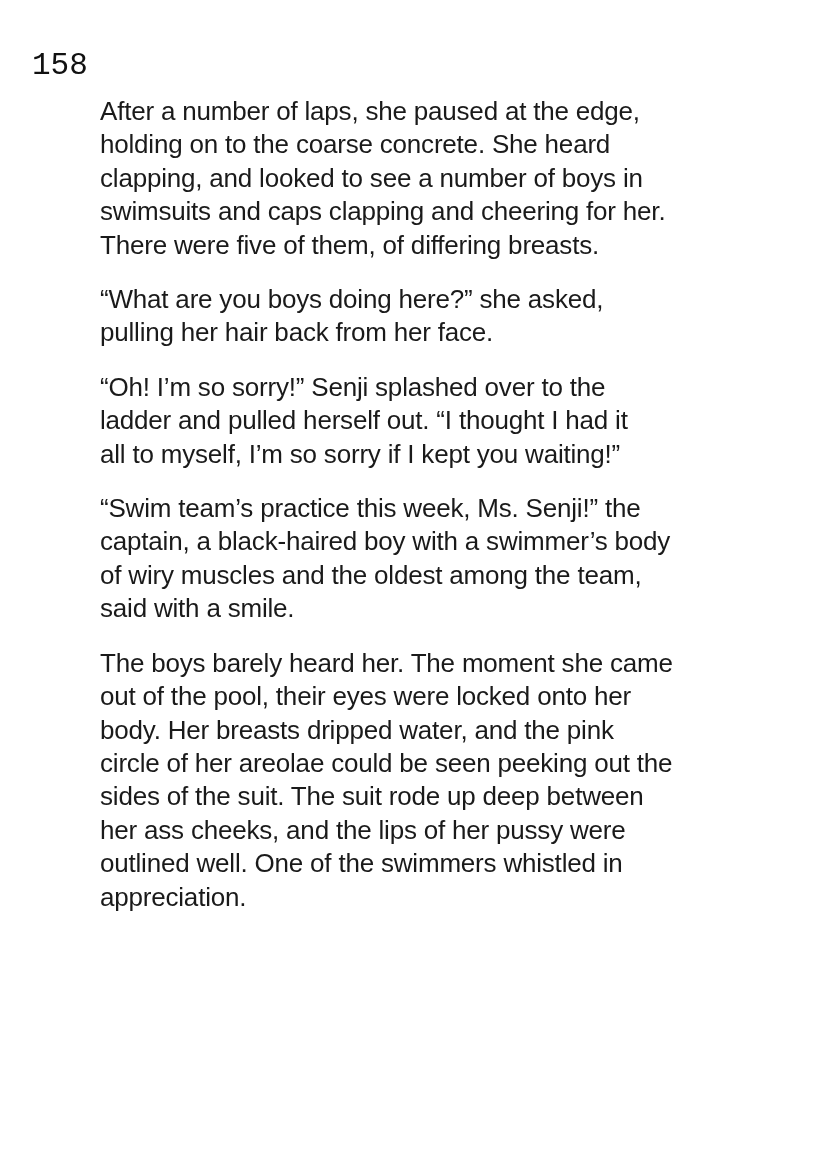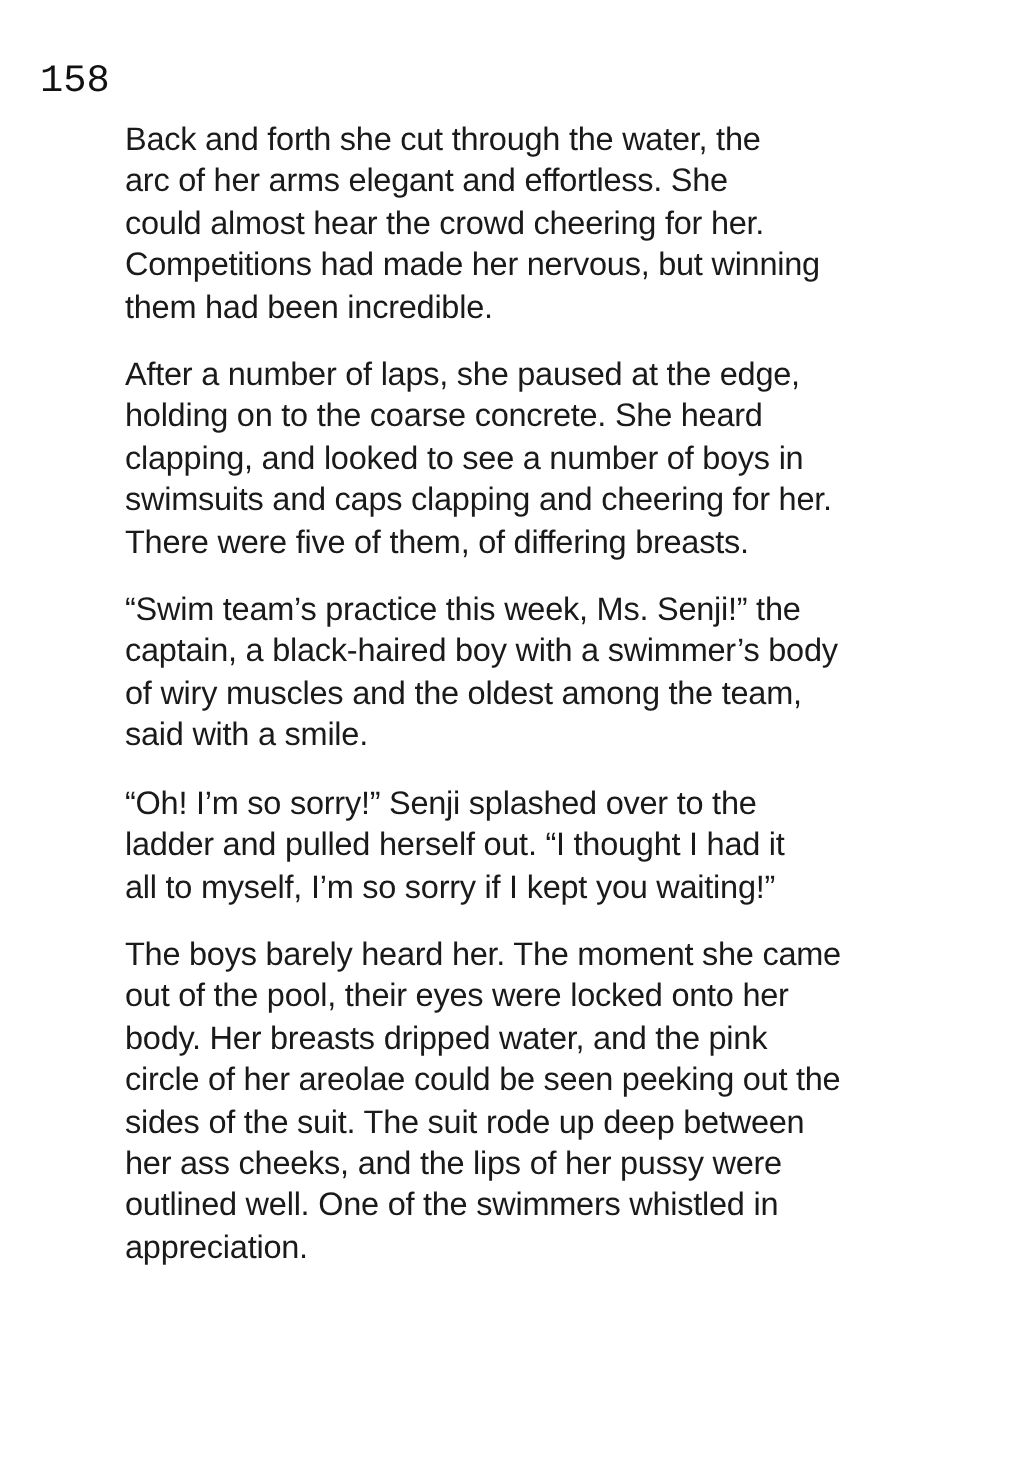--- a/index.html
+++ b/index.html
@@ -40,37 +40,34 @@
     letter-spacing: -0.2px;
     color: #1a1a1a;
   }
 </style>
 </head>
 <body>
 
 <div class="page">
   <div class="page-number">158</div>
   <div class="text-body" id="text-body">
-      <p class="para">Back and forth she cut through the water, the
-arc of her arms elegant and effortless. She
-could almost hear the crowd cheering for her.
-Competitions had made her nervous, but winning
-them had been incredible.</p>
       <p class="para">After a number of laps, she paused at the edge,
 holding on to the coarse concrete. She heard
 clapping, and looked to see a number of boys in
 swimsuits and caps clapping and cheering for her.
 There were five of them, of differing breasts.</p>
+      <p class="para">“What are you boys doing here?” she asked,
+pulling her hair back from her face.</p>
+      <p class="para">“Oh! I’m so sorry!” Senji splashed over to the
+ladder and pulled herself out. “I thought I had it
+all to myself, I’m so sorry if I kept you waiting!”</p>
       <p class="para">“Swim team’s practice this week, Ms. Senji!” the
 captain, a black-haired boy with a swimmer’s body
 of wiry muscles and the oldest among the team,
 said with a smile.</p>
-      <p class="para">“Oh! I’m so sorry!” Senji splashed over to the
-ladder and pulled herself out. “I thought I had it
-all to myself, I’m so sorry if I kept you waiting!”</p>
       <p class="para">The boys barely heard her. The moment she came
 out of the pool, their eyes were locked onto her
 body. Her breasts dripped water, and the pink
 circle of her areolae could be seen peeking out the
 sides of the suit. The suit rode up deep between
 her ass cheeks, and the lips of her pussy were
 outlined well. One of the swimmers whistled in
 appreciation.</p>
     </div>
 </div>

